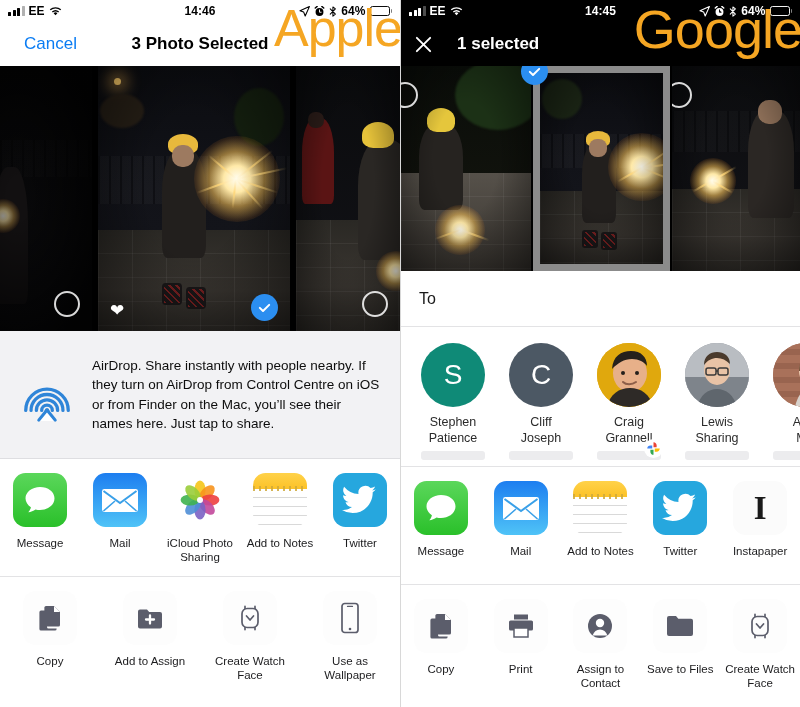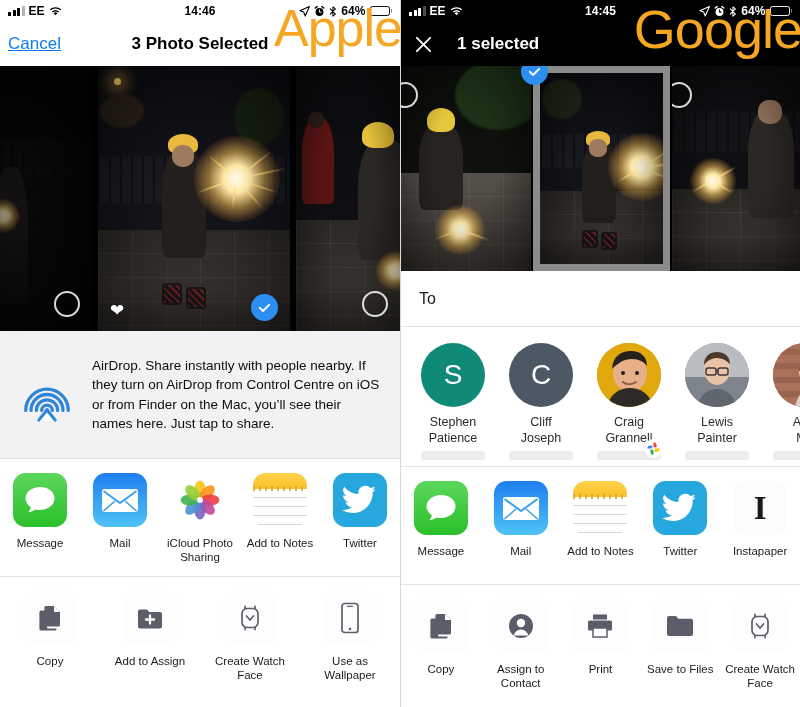--- a/index.html
+++ b/index.html
@@ -28,21 +28,21 @@
   .batt{display:flex;align-items:center;gap:1px;}
   .batt-body{width:20px;height:10px;border:1.2px solid currentColor;border-radius:2.5px;padding:1px;box-sizing:border-box;opacity:.95;}
   .batt-fill{height:100%;background:currentColor;border-radius:1px;}
   .batt-tip{width:1.5px;height:4px;background:currentColor;border-radius:0 1px 1px 0;opacity:.5;}
   .sbicon{display:inline-block;line-height:0;}
 
   
   .navbar{height:44px;display:flex;align-items:center;position:relative;box-sizing:border-box;}
   .navbar.light{background:#fff;}
   .navbar.dark{background:#000;}
-  .nav-cancel{color:#0a7cf3;font-size:17px;padding-left:8px;cursor:pointer;text-decoration:underline;}
+  .nav-cancel{color:#0a7cf3;font-size:17px;padding-left:24px;cursor:pointer;}
   .nav-title{position:absolute;left:0;right:0;text-align:center;font-size:17px;font-weight:bold;color:#000;pointer-events:none;}
   .nav-close{width:44px;display:flex;align-items:center;justify-content:center;color:#fff;cursor:pointer;}
   .nav-title-left{color:#fff;font-size:17px;font-weight:bold;padding-left:12px;}
 
   
   .watermark{position:absolute;font-family:"Liberation Sans", sans-serif;color:#f5a623;font-weight:400;pointer-events:none;z-index:5;letter-spacing:-1px;text-align:center;}
   .wm-apple{right:-2px;top:2px;font-size:52px;line-height:1;}
   .wm-google{right:-2px;top:2px;font-size:54px;line-height:1;}
 
   
@@ -537,21 +537,21 @@
             <ellipse cx="32" cy="27" rx="13" ry="15" fill="#e9c3a6"></ellipse>
             <path d="M19 22c0-9 6-13 13-13s13 4 13 12c-4-4-8-6-13-6s-9 2-13 7z" fill="#4a3a2c"></path>
             <rect x="21" y="25" width="10" height="7" rx="2" fill="none" stroke="#3a3a3a" stroke-width="1.5"></rect>
             <rect x="33" y="25" width="10" height="7" rx="2" fill="none" stroke="#3a3a3a" stroke-width="1.5"></rect>
             <path d="M31 28h2" stroke="#3a3a3a" stroke-width="1.5"></path>
             <path d="M12 64c3-12 11-18 20-18s17 6 20 18z" fill="#5f666d"></path>
           </svg>
         </div>
         <div class="c-name">
           <div>Lewis</div>
-            <div>Painter</div>
+            <div>Sharing</div>
         </div>
         <div class="c-sub"></div>
       </div>
       <div class="contact">
         <div class="avatar" style="background:#a9715a">
           <svg class="face-photo" viewBox="0 0 64 64">
             <rect width="64" height="64" fill="#a9715a"></rect>
             <g opacity=".35" fill="#7c4f3c">
               <rect x="0" y="6" width="64" height="6"></rect>
                 <rect x="0" y="20" width="64" height="6"></rect>
@@ -620,40 +620,40 @@
           <svg width="30" height="30" viewBox="0 0 30 30">
               <path d="M11 3h8l6 6v13a1.6 1.6 0 0 1-1.6 1.6H11A1.6 1.6 0 0 1 9.4 22V4.6A1.6 1.6 0 0 1 11 3z" class="gray"></path>
               <path d="M19 3v6h6" fill="#fff"></path>
               <path d="M6 7.6h6V24a1.6 1.6 0 0 0 1.6 1.6h8V26a1.6 1.6 0 0 1-1.6 1.6H6A1.6 1.6 0 0 1 4.4 26V9.2A1.6 1.6 0 0 1 6 7.6z" class="gray"></path>
             </svg>
         </div>
         <div class="cap">Copy</div>
       </div>
       <div class="cell">
         <div class="act-icon">
+          <svg width="30" height="28" viewBox="0 0 30 28">
+              <rect x="8" y="2.5" width="14" height="5" class="gray"></rect>
+              <rect x="3" y="8.5" width="24" height="10" rx="1.6" class="gray"></rect>
+              <rect x="8" y="16" width="14" height="9" fill="#fff" stroke="#5b5d6b" stroke-width="1.5"></rect>
+            </svg>
+        </div>
+        <div class="cap">Print</div>
+      </div>
+      <div class="cell">
+        <div class="act-icon">
           <svg width="30" height="30" viewBox="0 0 30 30">
               <circle cx="15" cy="15" r="12" class="gray"></circle>
               <circle cx="15" cy="12" r="4.2" fill="#fff"></circle>
               <path d="M7.6 24.6c1.2-4 4-6 7.4-6s6.2 2 7.4 6z" fill="#fff"></path>
             </svg>
         </div>
         <div class="cap">Assign to Contact</div>
       </div>
       <div class="cell">
         <div class="act-icon">
-          <svg width="30" height="28" viewBox="0 0 30 28">
-              <rect x="8" y="2.5" width="14" height="5" class="gray"></rect>
-              <rect x="3" y="8.5" width="24" height="10" rx="1.6" class="gray"></rect>
-              <rect x="8" y="16" width="14" height="9" fill="#fff" stroke="#5b5d6b" stroke-width="1.5"></rect>
-            </svg>
-        </div>
-        <div class="cap">Print</div>
-      </div>
-      <div class="cell">
-        <div class="act-icon">
           <svg width="30" height="26" viewBox="0 0 30 26">
               <path d="M2 5a2 2 0 0 1 2-2h7l2.3 2.8H26a2 2 0 0 1 2 2V21a2 2 0 0 1-2 2H4a2 2 0 0 1-2-2z" class="gray"></path>
             </svg>
         </div>
         <div class="cap">Save to Files</div>
       </div>
       <div class="cell">
         <div class="act-icon">
           <svg width="28" height="30" viewBox="0 0 28 30">
               <rect x="6" y="5.5" width="16" height="19" rx="5.2" fill="none" stroke="#5b5d6b" stroke-width="1.7"></rect>

